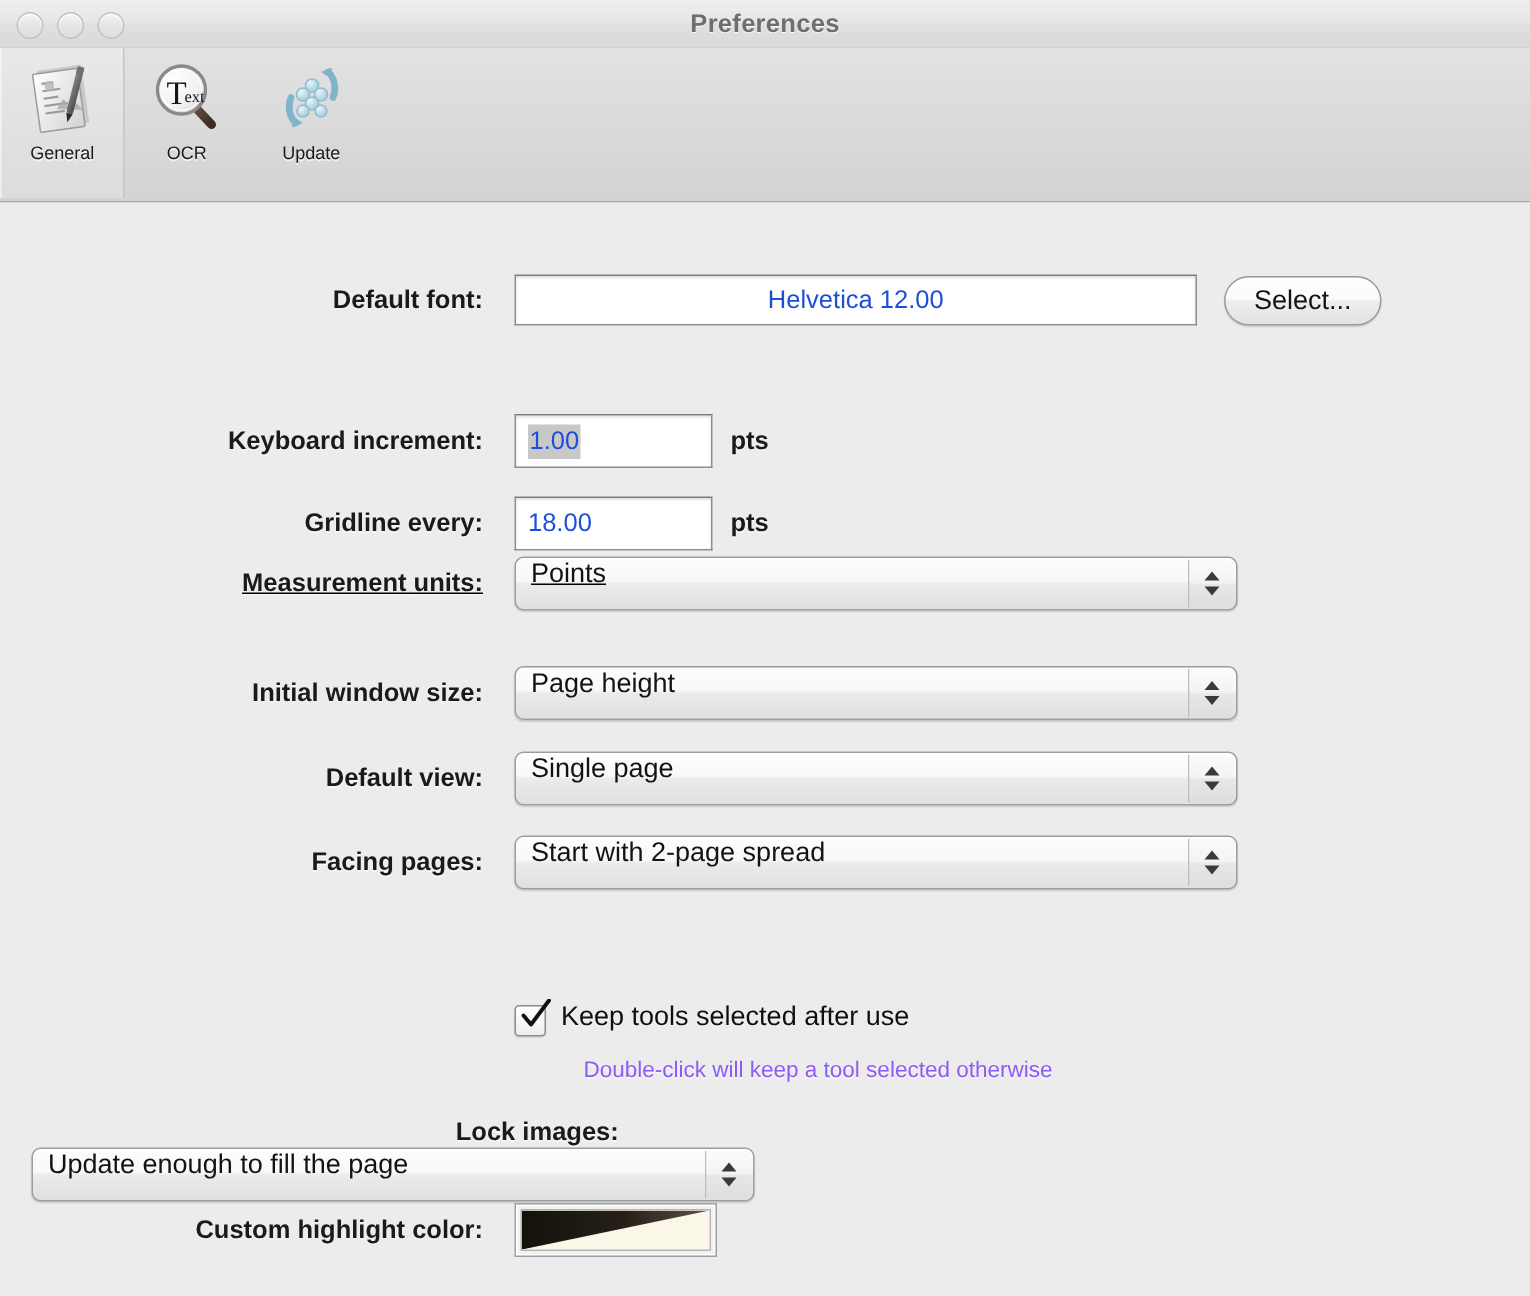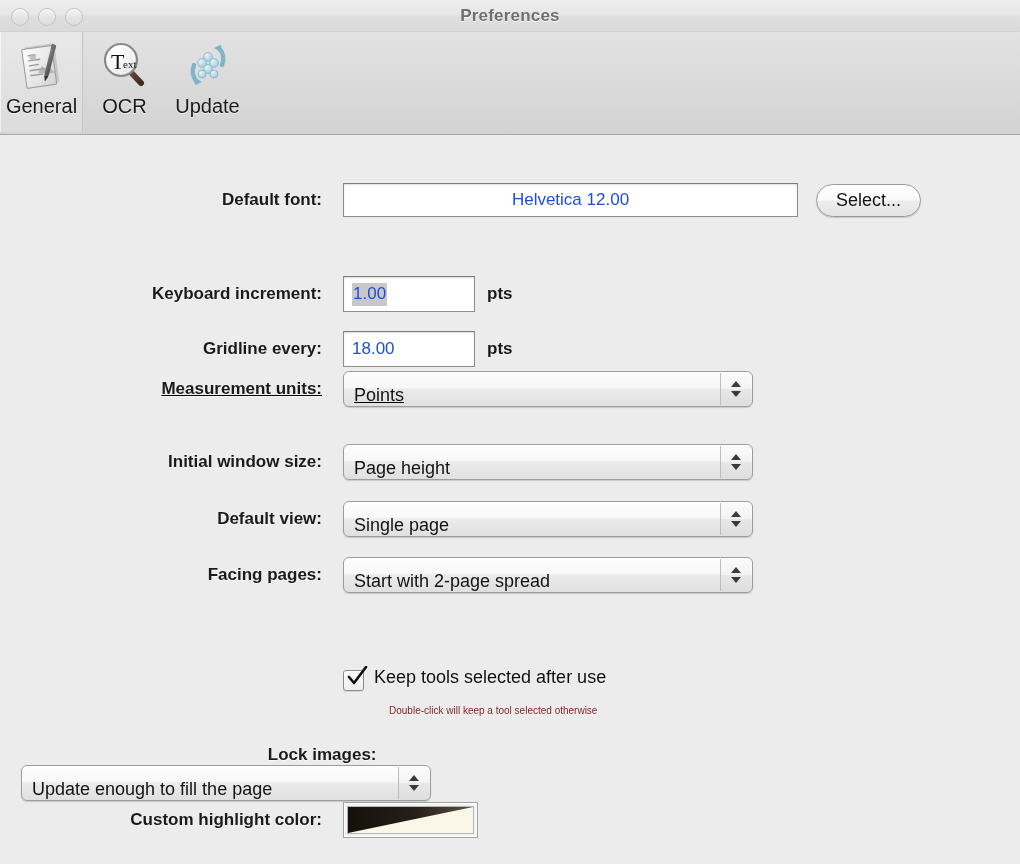--- a/index.html
+++ b/index.html
@@ -79,21 +79,21 @@
     box-shadow: inset -1px 0 0 #c4c4c4, inset 1px 0 0 rgba(255,255,255,0.6);
   }
   .tb-icon {
     width: 56px;
     height: 56px;
     display: flex;
     align-items: center;
     justify-content: center;
   }
   .tb-label {
-    font-size: 20px;
+    font-size: 12px;
     color: #191919;
     margin-top: 2px;
     white-space: nowrap;
     text-shadow: 0 1px 0 rgba(255,255,255,0.7);
   }
 
   
   .content {
     position: relative;
     height: 728px;
@@ -174,29 +174,29 @@
     align-items: center;
     justify-content: center;
     white-space: nowrap;
     box-sizing: border-box;
     cursor: default;
   }
 
   
   .popup {
     position: relative;
-    width: 410px;
+    width: 482px;
     height: 36px;
     border-radius: 6px;
     border: 1px solid #9d9d9d;
     background: linear-gradient(to bottom, #fdfdfd 0%, #f8f8f8 45%, #ebebeb 51%, #e0e0e0 100%);
     box-shadow: 0 1px 1px rgba(0,0,0,0.15), inset 0 1px 0 #ffffff;
     box-sizing: border-box;
     display: flex;
-    align-items: flex-end;
+    align-items: flex-start;
     cursor: default;
   }
   .popup-value {
     font-size: 18px;
     color: #131313;
     padding-left: 10px;
     white-space: nowrap;
     overflow: hidden;
   }
   .popup-arrows {
@@ -249,22 +249,22 @@
   }
   .check-label {
     font-size: 18px;
     color: #0f0f0f;
     margin-left: 10px;
     white-space: nowrap;
     text-shadow: 0 1px 0 rgba(255,255,255,0.5);
   }
   .sub-note {
     position: absolute;
-    font-size: 10px;
-    color: #7f1d1d;
+    font-size: 15px;
+    color: #8b5cf6;
     white-space: nowrap;
     text-shadow: 0 1px 0 rgba(255,255,255,0.5);
   }
 
   
   .color-well {
     width: 135px;
     height: 36px;
     border: 1px solid #a0a0a0;
     background: #f2f2f2;

